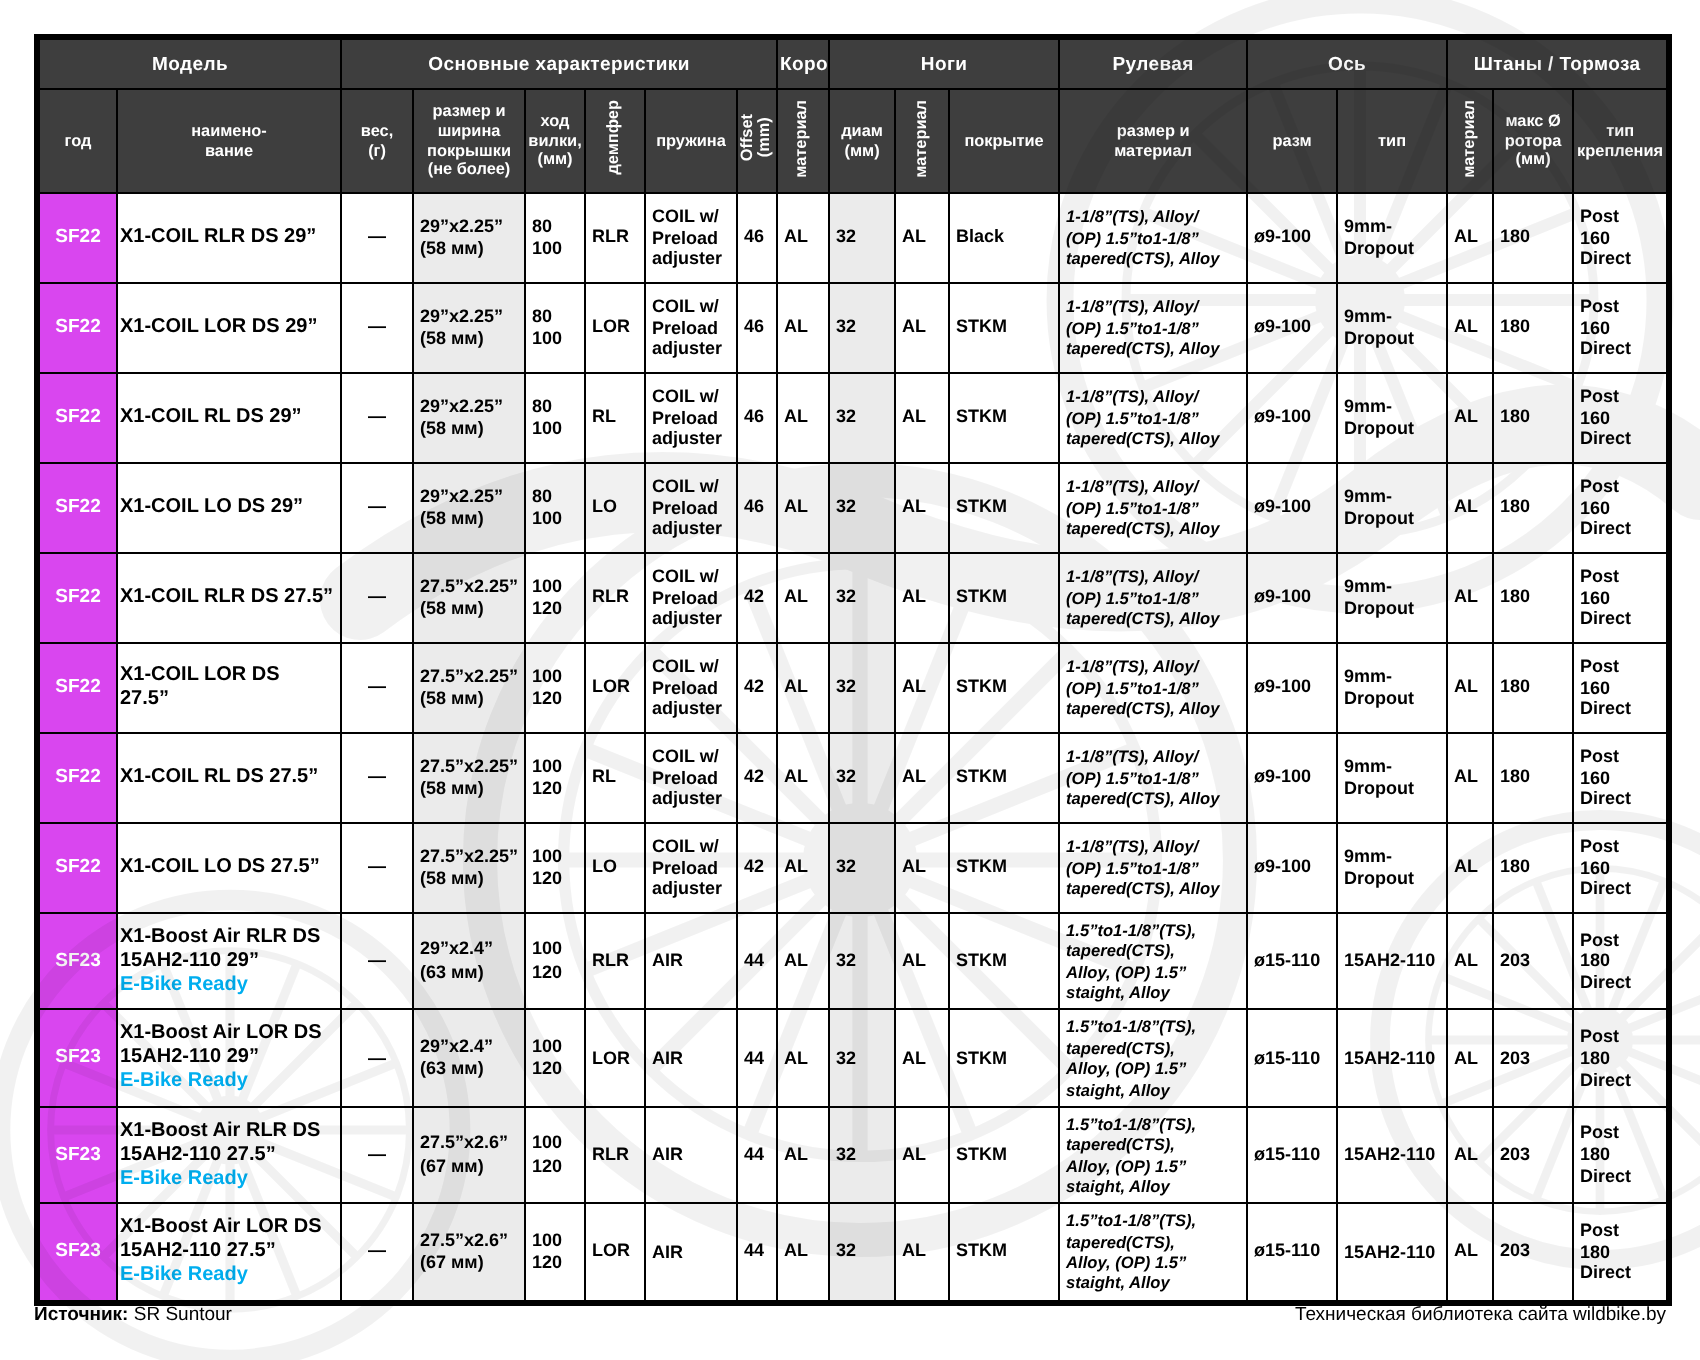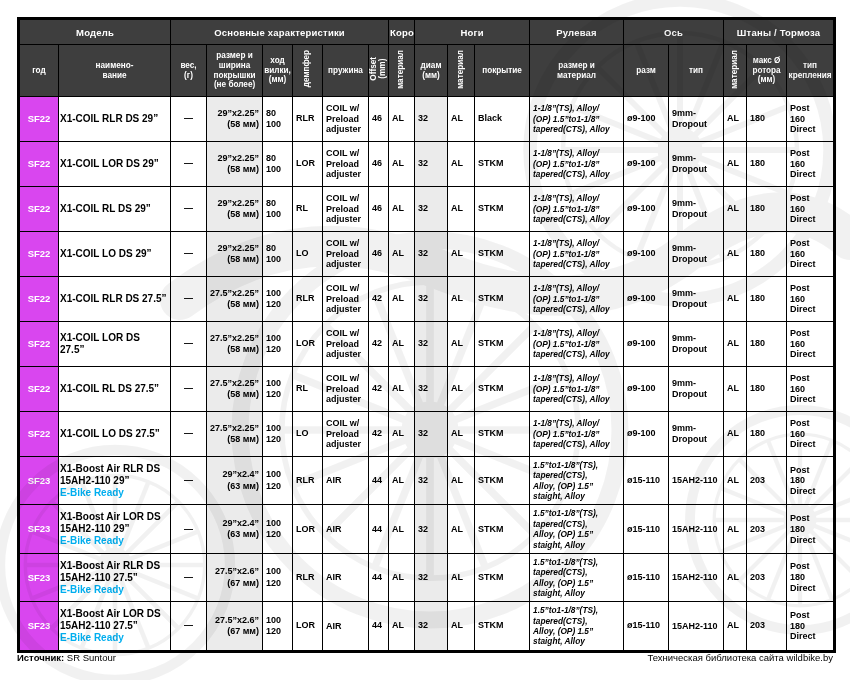--- a/index.html
+++ b/index.html
@@ -32,21 +32,21 @@
     font-size:9px;font-weight:bold;color:#000;
     vertical-align:middle;white-space:pre-line;
     padding:2px 3px;line-height:1.25;text-align:left;
   }
   tr.sf22{height:45px;}
   tr.sf23{height:47px;}
   td.c-year{background:#d946ef;color:#fff;text-align:center;font-size:9.5px;}
   td.c-name{font-size:10px;padding-left:1px;line-height:1.2;}
   td.c-name .ebike{color:#00aeef;}
   td.c-weight{text-align:center;}
-  td.c-tire{background:#ebebeb;text-align:right;}
+  td.c-tire{background:#ebebeb;text-align:left;}
   td.c-leg_diam{background:#ebebeb;margin-top:48px;}
   td.c-steerer{font-size:8.3px;padding:3px 3px;line-height:1.25;font-style:italic;}
   td.c-axle_type,td.c-mount,td.c-spring{line-height:1.2;}
   
   .footer{
     position:absolute;left:17px;width:816px;top:652px;
     display:flex;justify-content:space-between;
     font-size:9.5px;color:#000;
   }
   .footer .src-label{font-weight:bold;}

